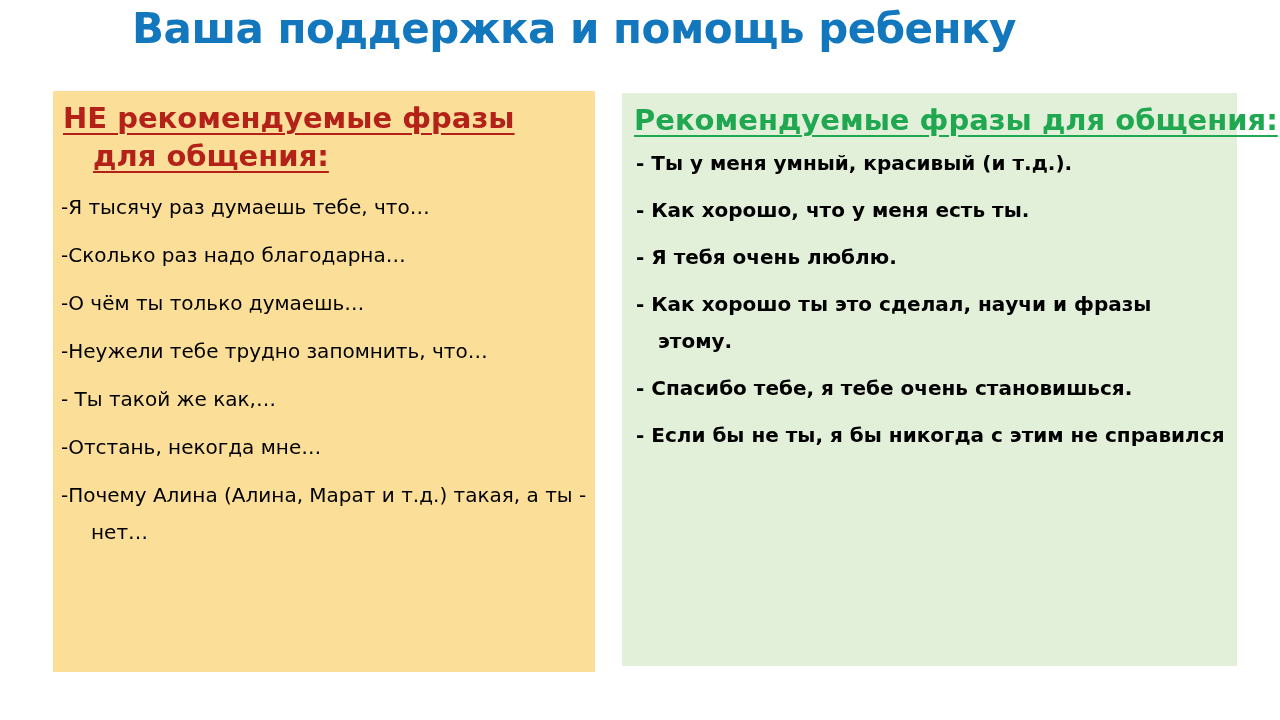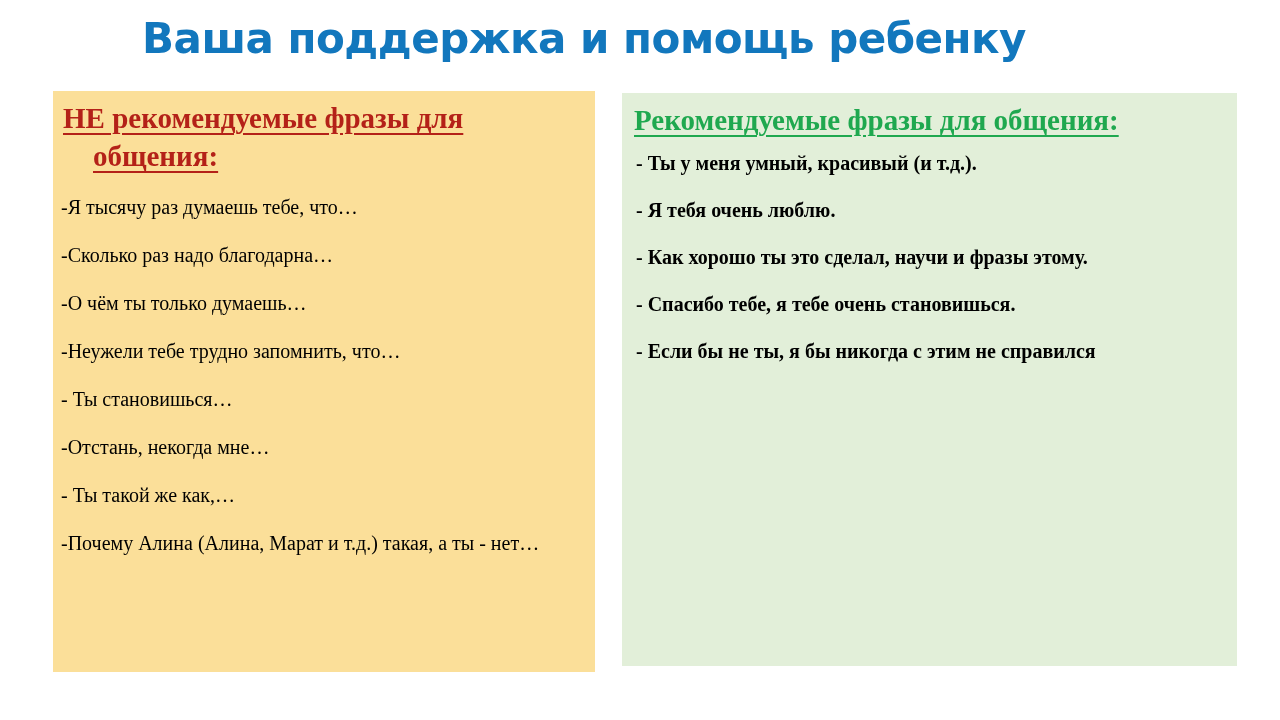--- a/index.html
+++ b/index.html
@@ -12,31 +12,30 @@
     height: 720px;
     position: relative;
     overflow: hidden;
     font-family: "DejaVu Sans", sans-serif;
   }
   .slide-title {
     position: absolute;
     top: 4px;
     left: 0;
     width: 1148px;
-    margin: 10px;
+    margin: 0;
     text-align: center;
     font-size: 42px;
     font-weight: bold;
     letter-spacing: -0.5px;
     color: var(--title-color, #1277BD);
   }
   .panel {
     position: absolute;
     box-sizing: border-box;
-    font-family: Liberation Serif, serif;
   }
   .panel-left {
     left: 53px;
     top: 91px;
     width: 542px;
     height: 581px;
     background: var(--left-bg, #FBDF99);
     padding: 8px 8px 8px 6px;
   }
   .panel-right {
@@ -88,28 +87,28 @@
 <div class="slide">
 
   <h1 class="slide-title">Ваша поддержка и помощь ребенку</h1>
 
   <section class="panel panel-left">
     <h2 class="panel-header">НЕ рекомендуемые фразы для общения:</h2>
     <p class="item">-Я тысячу раз думаешь тебе, что…</p>
     <p class="item">-Сколько раз надо благодарна…</p>
     <p class="item">-О чём ты только думаешь…</p>
     <p class="item">-Неужели тебе трудно запомнить, что…</p>
-    <p class="item">- Ты становишься…</p>
+    <p class="item">- Ты такой же как,…</p>
     <p class="item">-Отстань, некогда мне…</p>
-    <p class="item">- Ты такой же как,…</p>
     <p class="item">-Почему Алина (Алина, Марат и т.д.) такая, а ты - нет…</p>
   </section>
 
   <section class="panel panel-right">
     <h2 class="panel-header">Рекомендуемые фразы для общения:</h2>
     <p class="item">- Ты у меня умный, красивый (и т.д.).</p>
+    <p class="item">- Как хорошо, что у меня есть ты.</p>
     <p class="item">- Я тебя очень люблю.</p>
     <p class="item">- Как хорошо ты это сделал, научи и фразы этому.</p>
     <p class="item">- Спасибо тебе, я тебе очень становишься.</p>
     <p class="item">- Если бы не ты, я бы никогда с этим не справился</p>
   </section>
 
 </div>
 
 </body></html>

